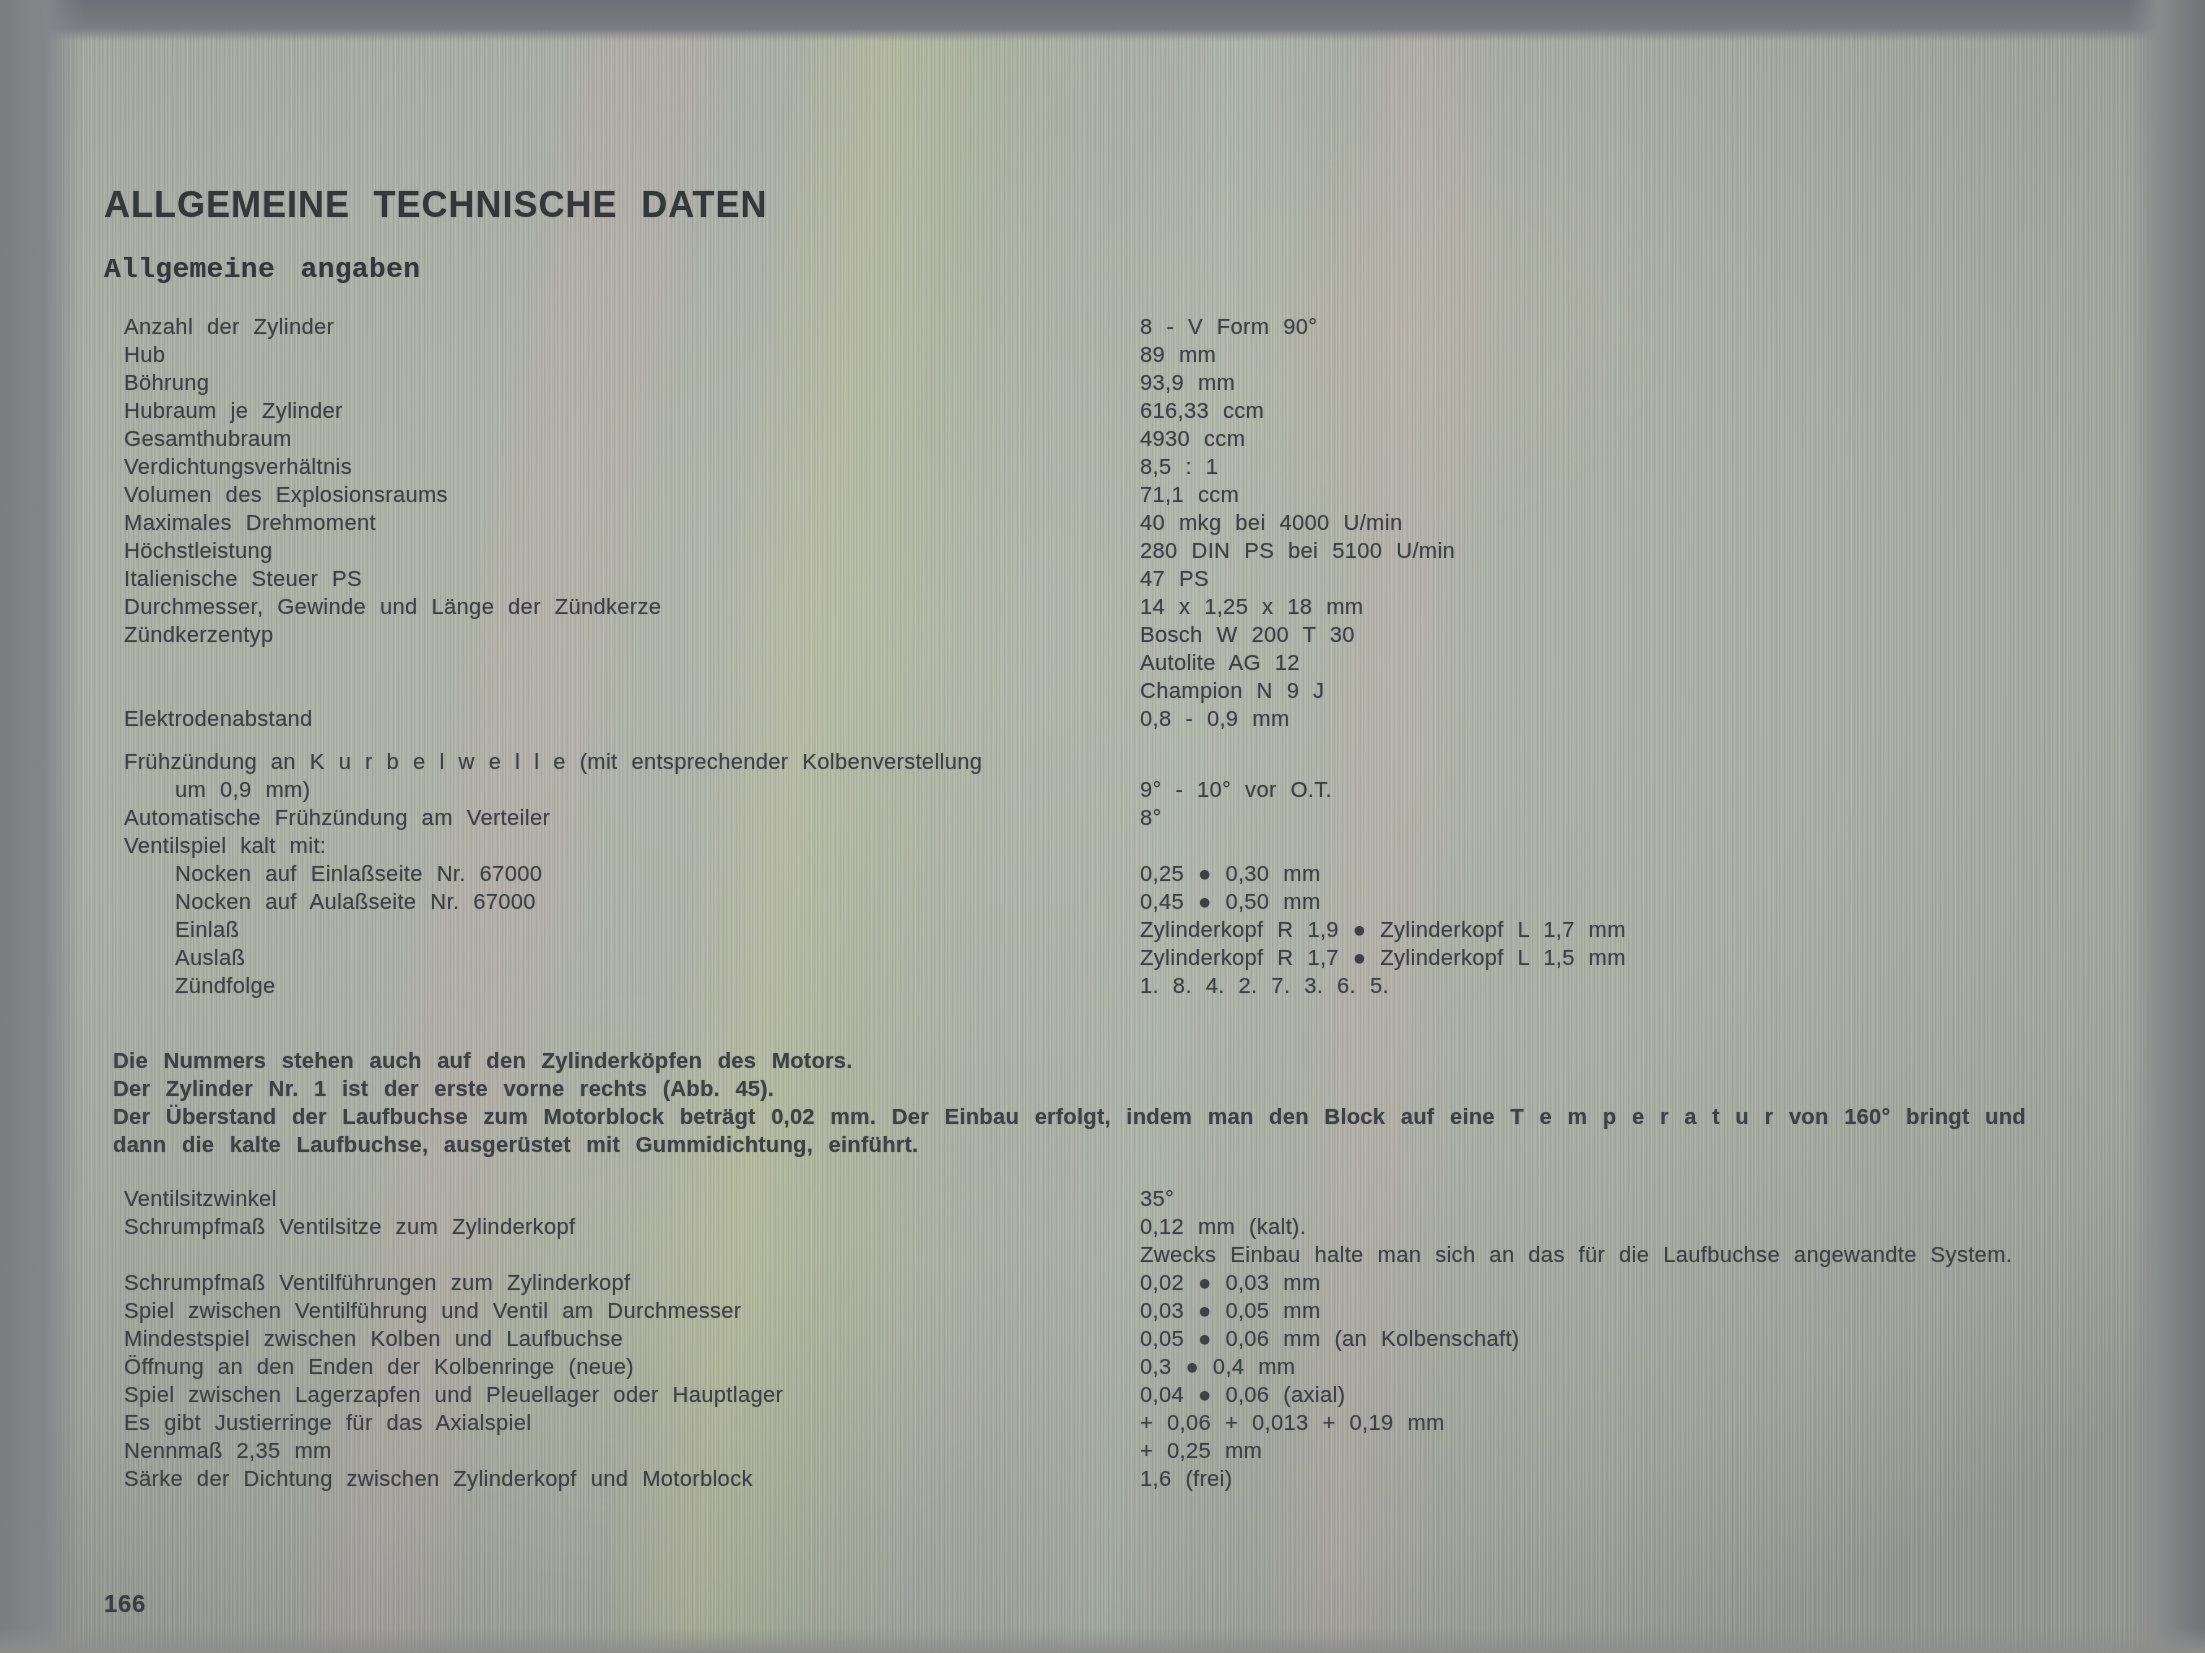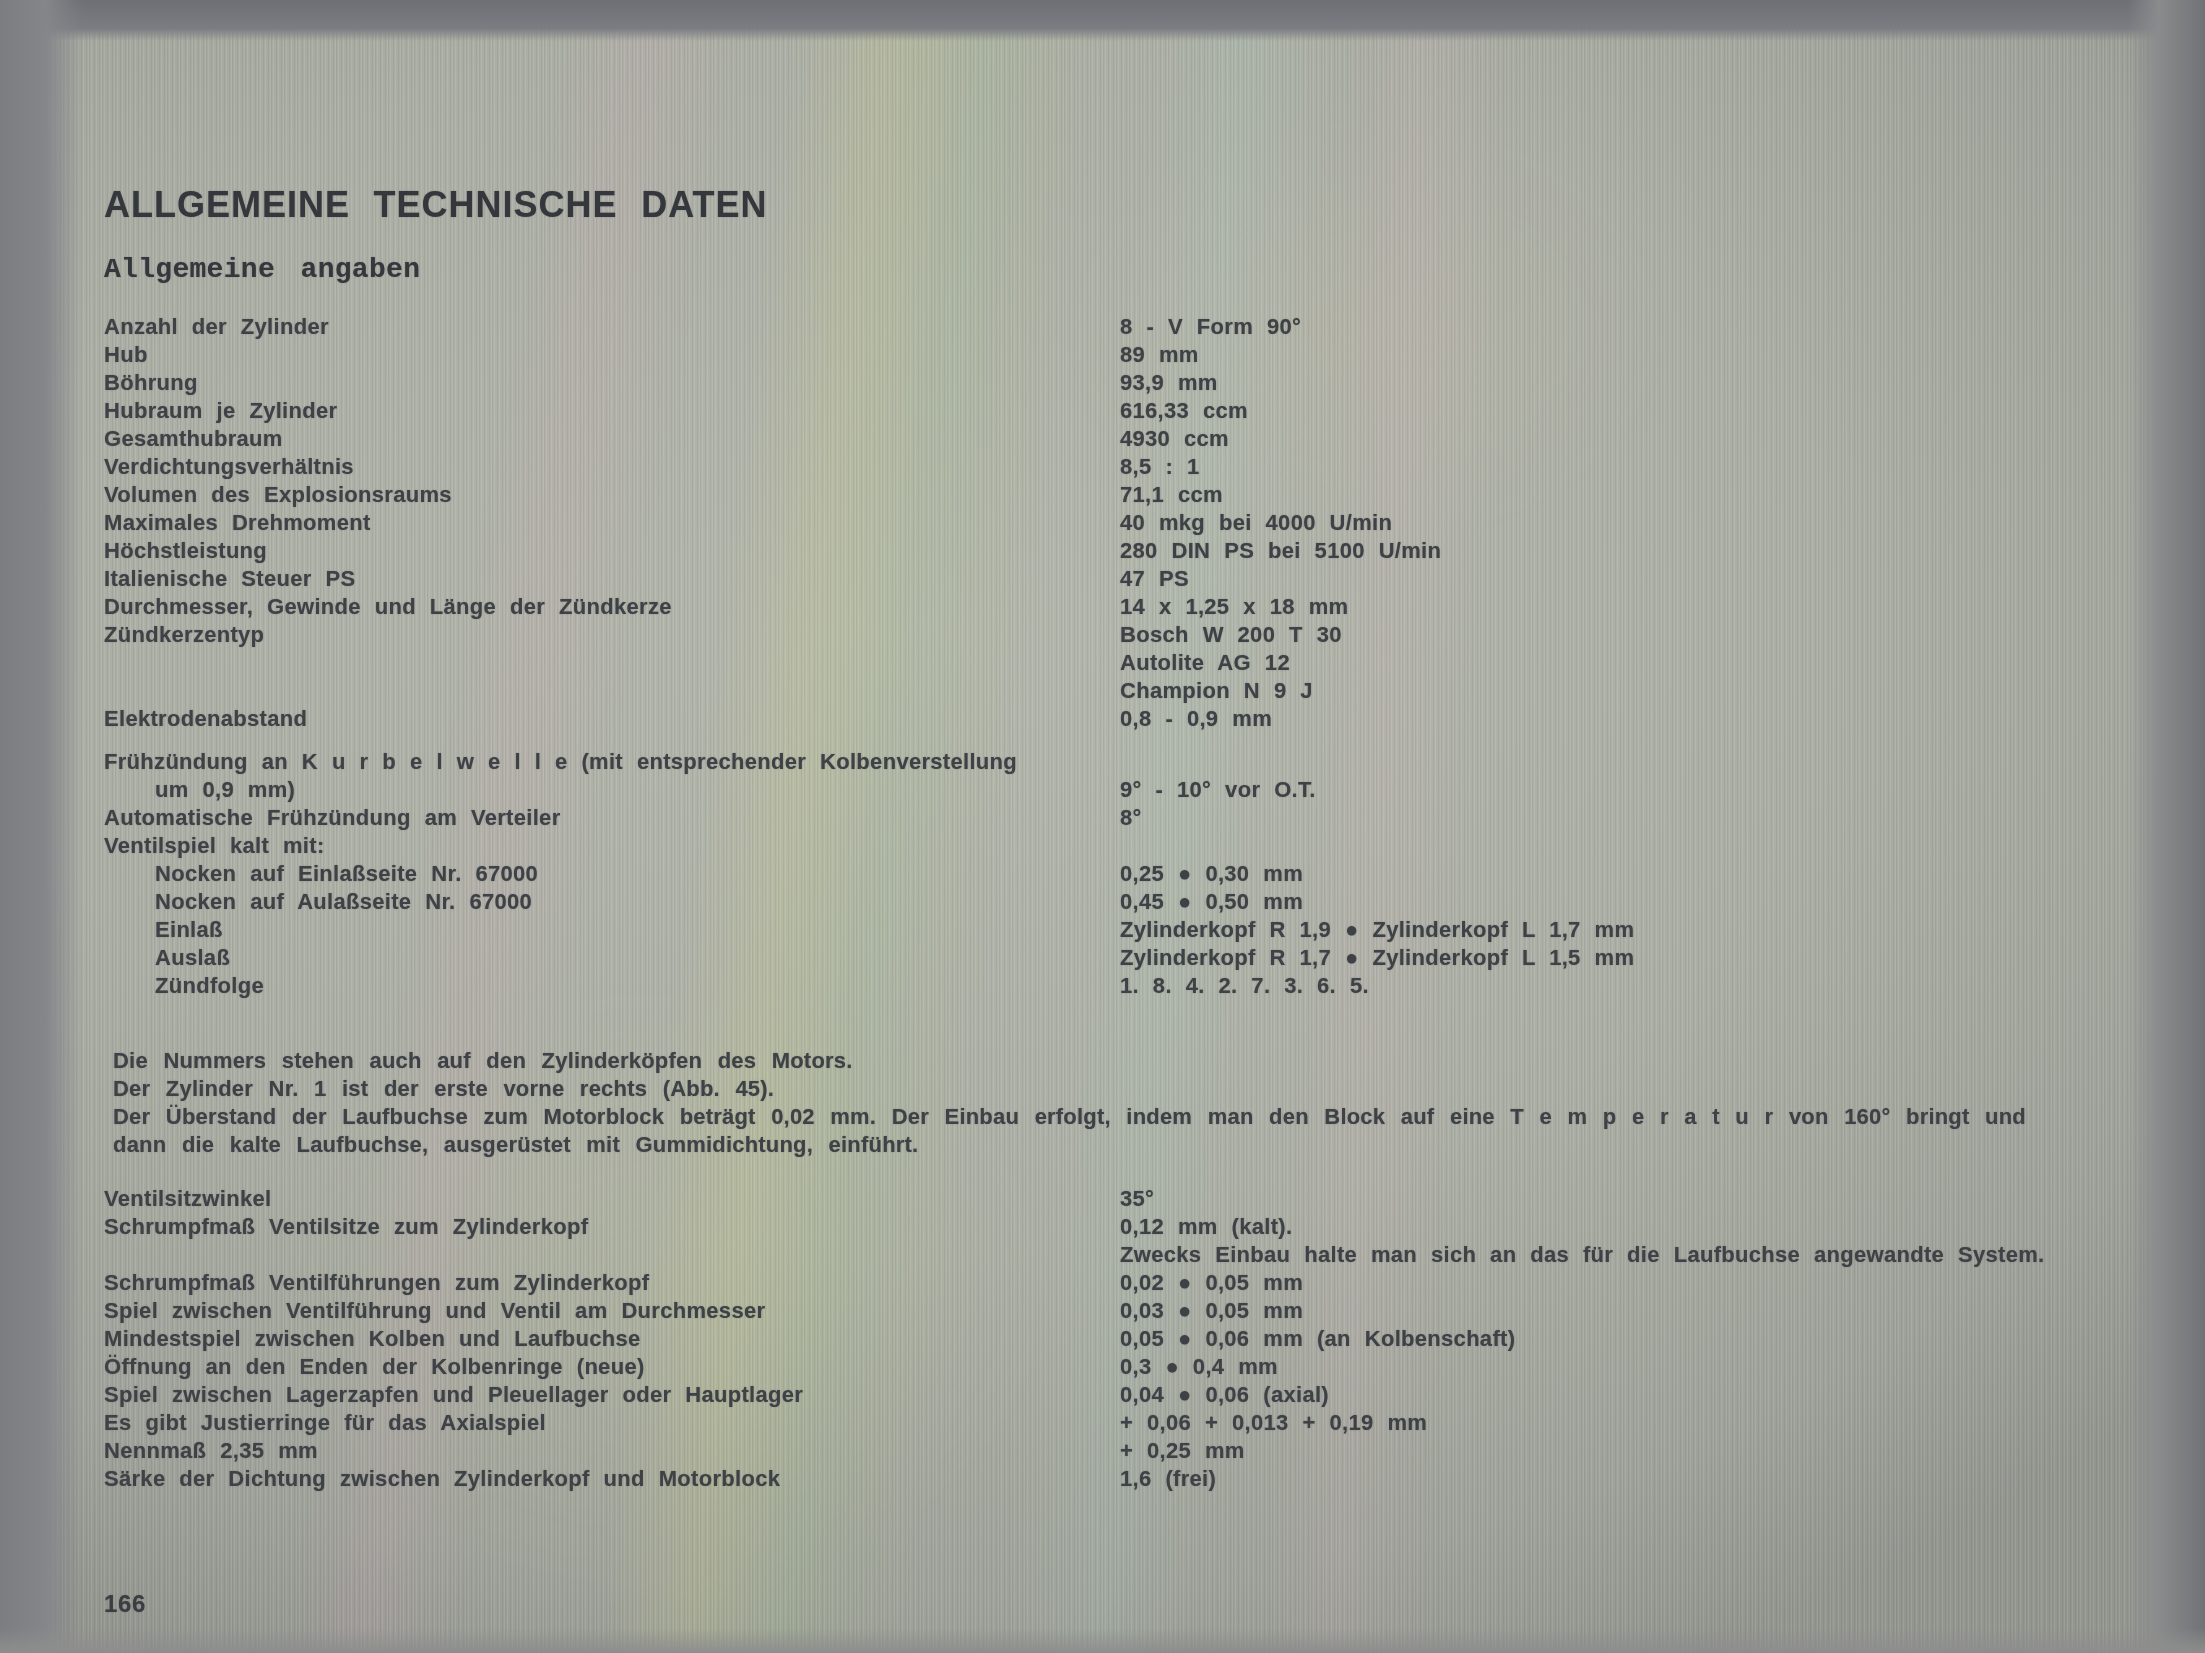--- a/index.html
+++ b/index.html
@@ -49,21 +49,21 @@
   .title{
     position:absolute;left:104px;top:184px;
     font-size:36px;font-weight:700;letter-spacing:1px;word-spacing:.35em;color:#34373b;
   }
   .subtitle{
     position:absolute;left:104px;top:254px;
     font-size:28px;font-weight:700;letter-spacing:0.3px;word-spacing:.3em;color:#34373b;font-family:Liberation Mono, monospace;
   }
   .rows{position:absolute;left:104px;right:32px;}
   .rows .row{position:relative;height:28px;white-space:nowrap;
-    font-size:22px;font-weight:700;letter-spacing:0.3px;word-spacing:.34em;}
+    font-size:22px;font-weight:400;letter-spacing:0.3px;word-spacing:.34em;margin-left:20px;}
   .rows .lab{position:absolute;left:0;top:0;}
   .rows .lab.ind{left:51px;}
   .rows .val{position:absolute;left:1016px;top:0;}
   .s1{top:314px;}
   .s2{top:749px;}
   .s3{top:1186px;}
   .para{position:absolute;left:104px;top:1048px;right:25.5px;margin-left:9px;}
   .pline{height:28px;white-space:nowrap;
     font-size:22px;font-weight:700;letter-spacing:0.2px;word-spacing:.42em;}
   .pagenum{
@@ -203,21 +203,21 @@
         <div class="row">
           <span class="lab">Schrumpfmaß Ventilsitze zum Zylinderkopf</span>
           <span class="val">0,12 mm (kalt).</span>
         </div>
         <div class="row">
           <span class="lab"></span>
           <span class="val">Zwecks Einbau halte man sich an das für die Laufbuchse angewandte System.</span>
         </div>
         <div class="row">
           <span class="lab">Schrumpfmaß Ventilführungen zum Zylinderkopf</span>
-          <span class="val">0,02 ● 0,05 mm</span>
+          <span class="val">0,02 ● 0,03 mm</span>
         </div>
         <div class="row">
           <span class="lab">Spiel zwischen Ventilführung und Ventil am Durchmesser</span>
           <span class="val">0,03 ● 0,05 mm</span>
         </div>
         <div class="row">
           <span class="lab">Mindestspiel zwischen Kolben und Laufbuchse</span>
           <span class="val">0,05 ● 0,06 mm (an Kolbenschaft)</span>
         </div>
         <div class="row">

